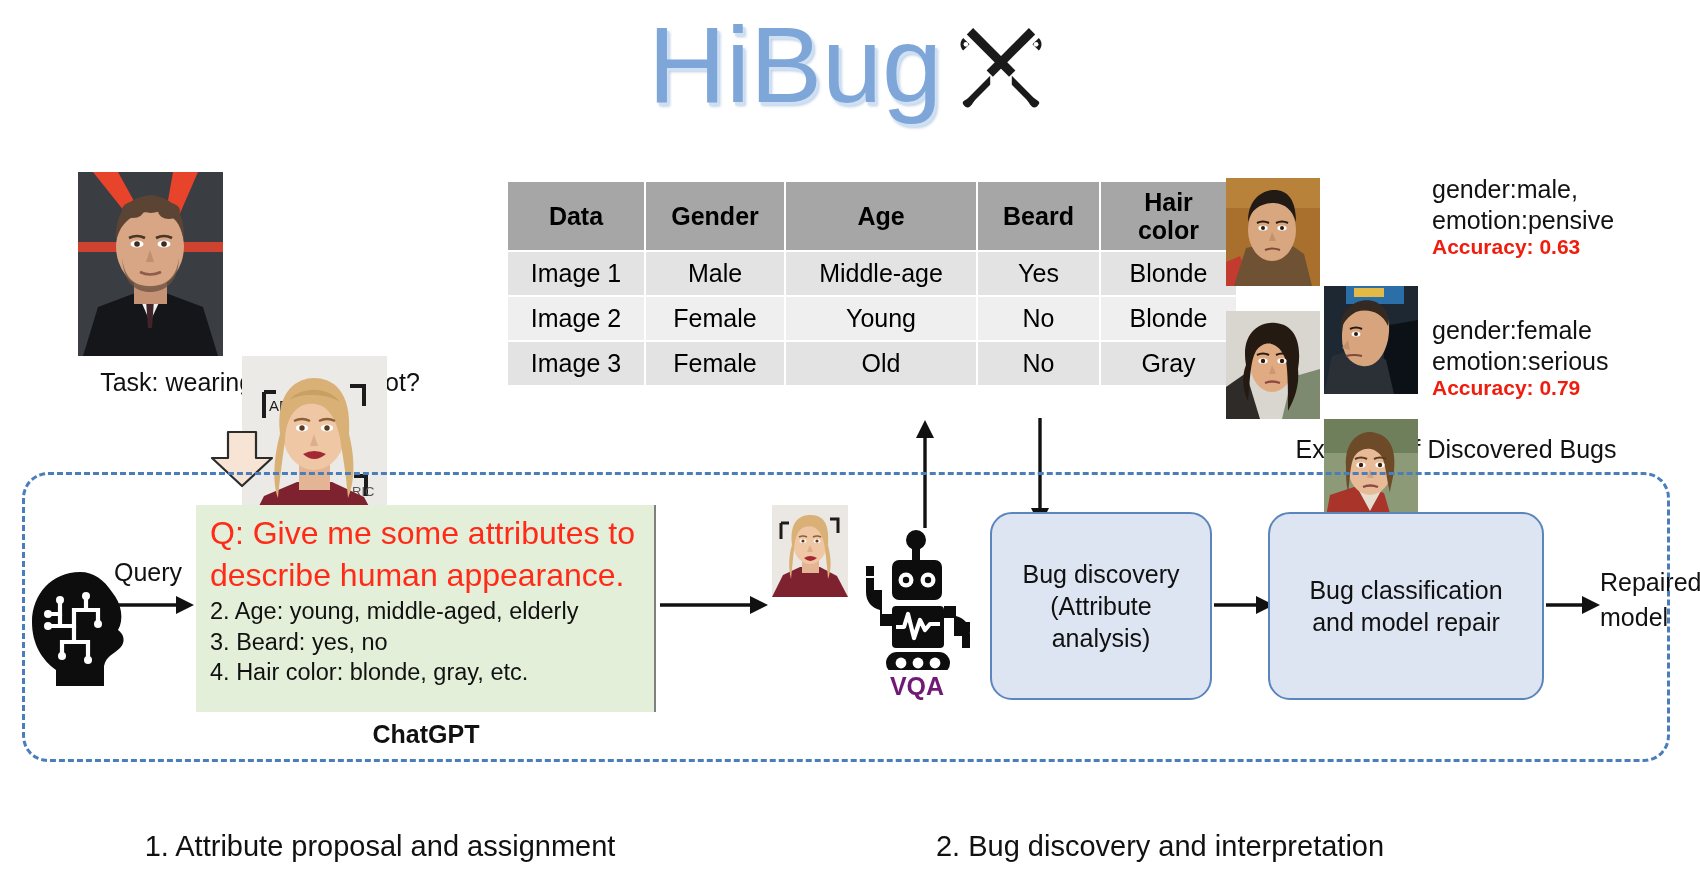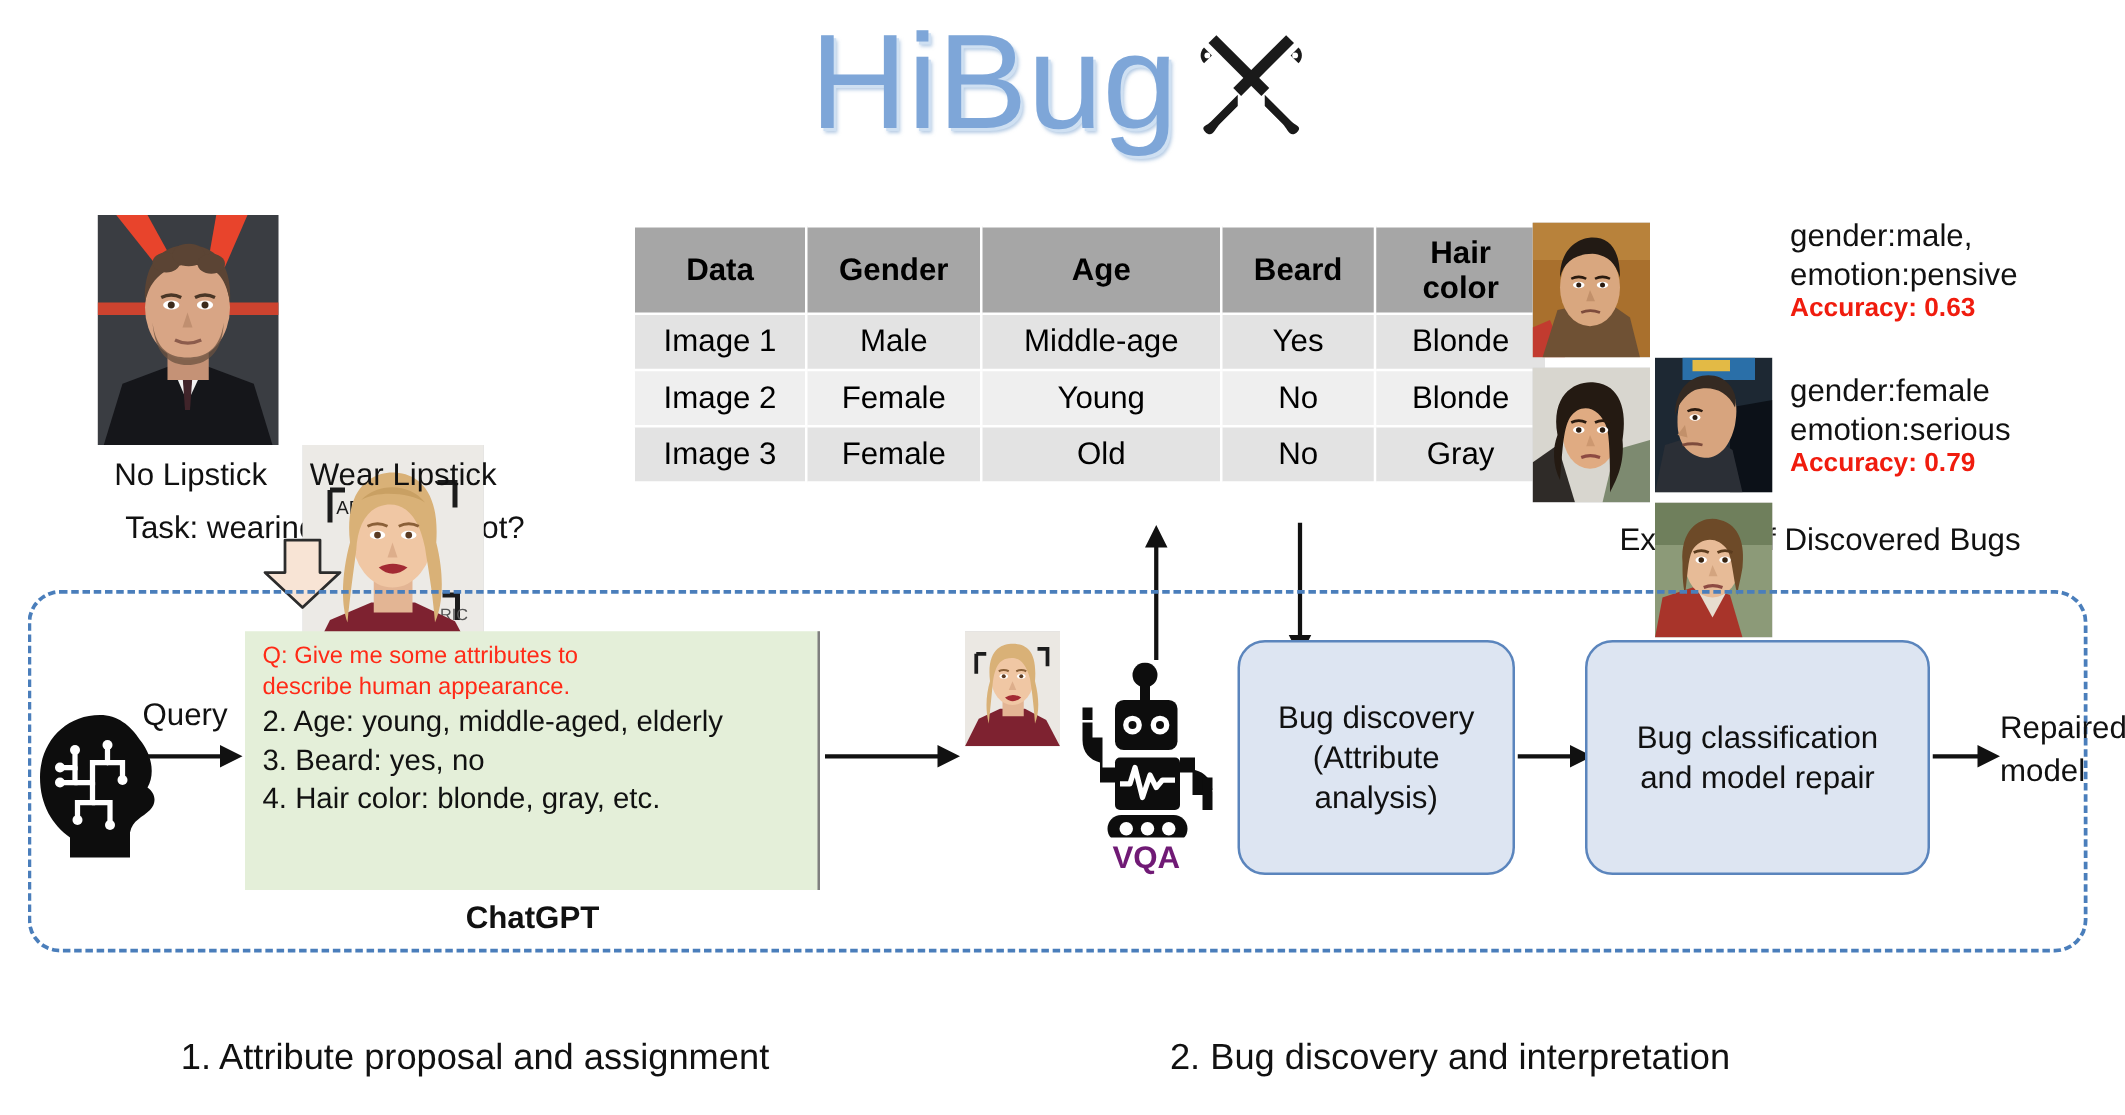--- a/index.html
+++ b/index.html
@@ -49,21 +49,21 @@
     left:22px;top:472px;width:1648px;height:290px;
     border:3px dashed #4a7ebb;border-radius:26px;box-sizing:border-box;
   }
 
   
   #chatgpt-panel{
     left:196px;top:505px;width:460px;height:207px;
     background:#e4efd9;border-right:2px solid #7f7f7f;box-sizing:border-box;
     padding:8px 10px 0 14px;
   }
-  .qline{font-size:19px;line-height:1.30;color:#ff2a17;}
+  .qline{font-size:32px;line-height:1.30;color:#ff2a17;}
   .aline{font-size:23.5px;line-height:1.30;color:#111;}
   #chatgpt-label{left:196px;top:720px;width:460px;text-align:center;font-size:25px;font-weight:bold;color:#111;}
 
   
   .flowbox{
     background:#dde5f2;border:2px solid #5b85bd;border-radius:22px;
     box-sizing:border-box;display:flex;align-items:center;justify-content:center;
     text-align:center;font-size:25px;color:#111;line-height:1.28;
   }
 
@@ -158,24 +158,20 @@
         <circle cx="85" cy="72" r="2.7" fill="#5a3a22"></circle>
         <path d="M52 65 Q60 61 68 65" stroke="#8a6038" stroke-width="2.4" fill="none"></path>
         <path d="M77 65 Q85 61 93 65" stroke="#8a6038" stroke-width="2.4" fill="none"></path>
         <path d="M72 78 L68 90 L76 90 Z" fill="#ddae8b"></path>
 
         <path d="M61 98 Q72 92 84 98 Q72 108 61 98 Z" fill="#a32a33"></path>
       </svg>
     </div>
   </div>
 
-  <div style="position:relative;height:36px;margin-top:4px;">
-    <div class="abs cap" style="left:0px;top:0;width:165px;">No Lipstick</div>
-    <div class="abs cap" style="left:160px;top:0;width:185px;">Wear Lipstick</div>
-  </div>
 
   <div class="cap" style="margin-top:6px;width:380px;">Task: wearing lipstick or not?</div>
 </div>
 
 <svg class="abs" style="left:206px;top:430px;" width="72" height="58" viewBox="0 0 72 58">
   <path d="M22 2 L50 2 L50 28 L66 28 L36 56 L6 28 L22 28 Z" fill="#f8e4d5" stroke="#2c2c2c" stroke-width="2.2" stroke-linejoin="round"></path>
 </svg>
 
 <div class="abs" style="left:506px;top:180px;">
   <table id="attr-table">
@@ -254,21 +250,21 @@
         <path d="M22 70 Q30 68 38 70" stroke="#7d4b3c" stroke-width="2.2" fill="none"></path>
       </svg>
     </div>
     <div class="abs" style="left:206px;top:-4px;width:260px;">
       <div class="bugtxt">gender:male,</div>
       <div class="bugtxt">emotion:pensive</div>
       <div class="bugacc">Accuracy: 0.63</div>
     </div>
   </div>
 
-  <div style="position:relative;height:110px;margin-top:6px;">
+  <div style="position:relative;height:110px;margin-top:23px;">
     <div class="abs face" style="left:0;top:0;width:94px;height:108px;">
       <svg width="94" height="108" viewBox="0 0 94 108">
         <rect width="94" height="108" fill="#d8d6cf"></rect>
         <path d="M0 108 L0 76 L20 62 L34 108 Z" fill="#2f2b28"></path>
         <path d="M56 108 L66 66 L94 58 L94 108 Z" fill="#7d8a70"></path>
         <ellipse cx="46" cy="52" rx="22" ry="29" fill="#e0ab82"></ellipse>
         <path d="M20 54 C14 20 36 10 50 12 C70 14 76 34 72 58 C74 78 66 92 62 100 C62 80 62 62 60 50 C54 30 38 28 30 40 C24 50 24 70 22 90 C16 78 16 64 20 54 Z" fill="#241a12"></path>
         <ellipse cx="37" cy="50" rx="4.6" ry="2.8" fill="#fff"></ellipse>
         <ellipse cx="56" cy="50" rx="4.6" ry="2.8" fill="#fff"></ellipse>
         <circle cx="37" cy="50" r="2.2" fill="#2a1b10"></circle>

